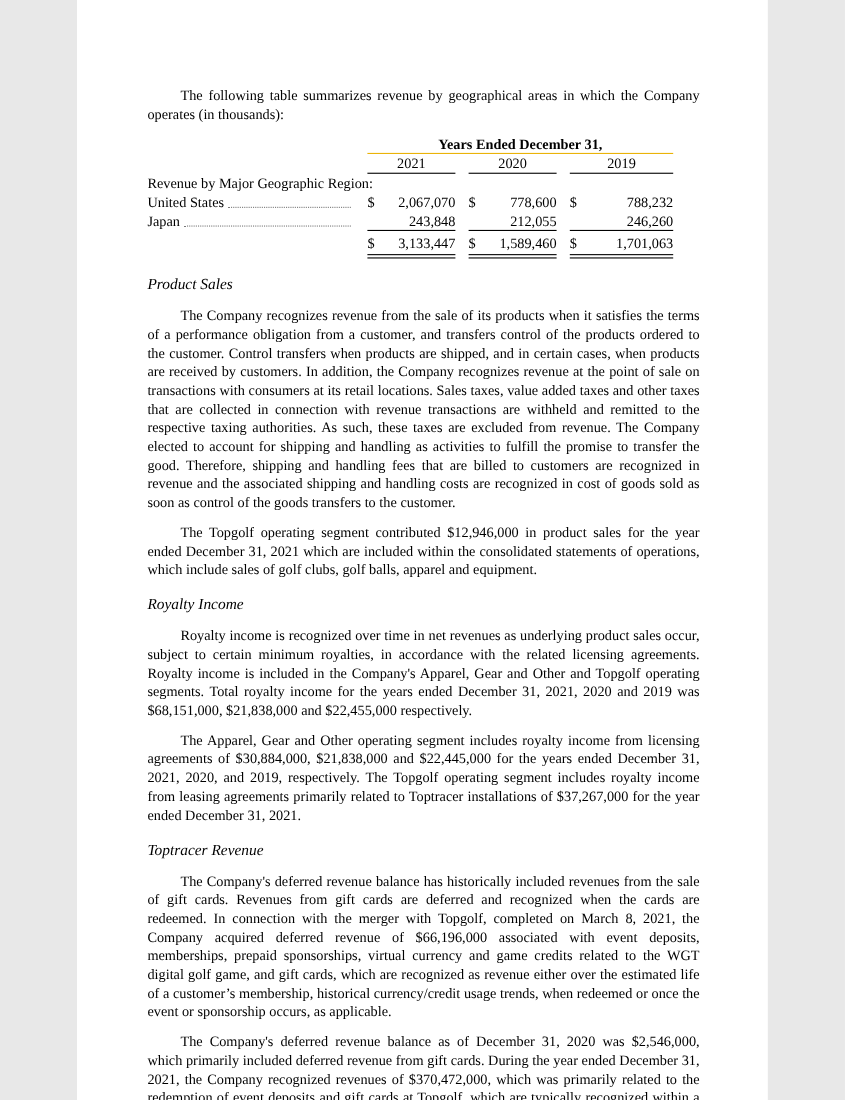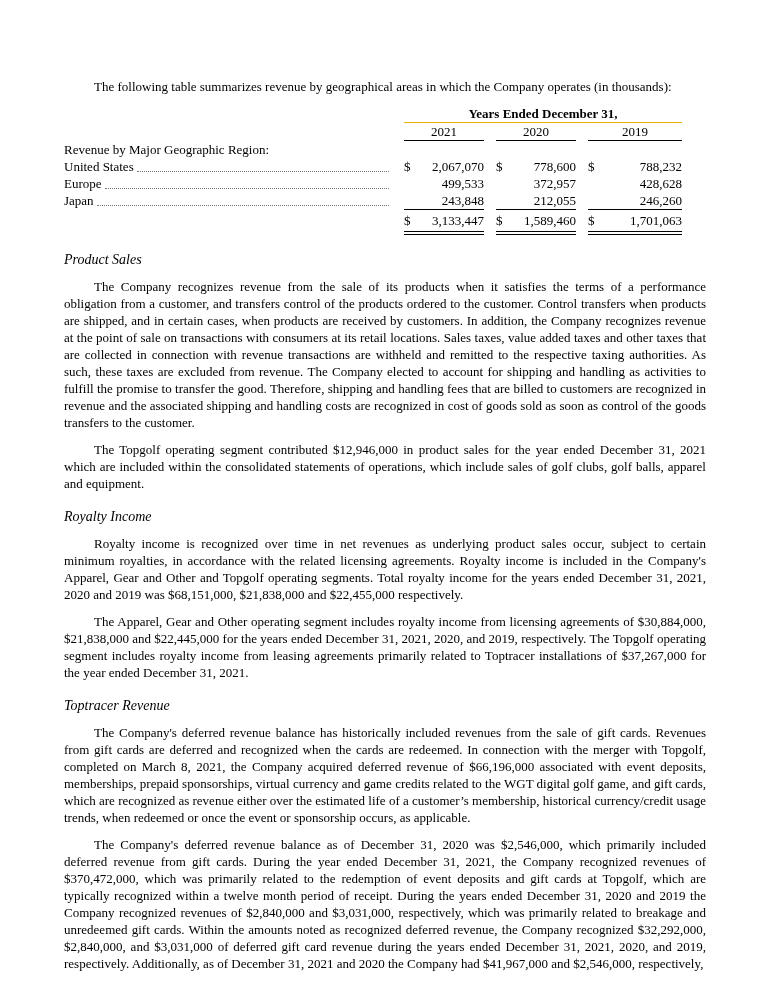--- a/index.html
+++ b/index.html
@@ -1,19 +1,19 @@
 <!DOCTYPE html>
 <html><head>
 <meta charset="utf-8">
 <style>
   * { margin: 0; padding: 0; box-sizing: border-box; }
   html, body { background: #e8e8e8; }
   .doc-page {
     position: relative;
-    width: 768px;
+    width: 628px;
     height: 1000px;
     margin: 0 auto;
     background: #ffffff;
     color: #000;
     font-family: "Liberation Serif", "DejaVu Serif", serif;
     font-size: 13px;
     line-height: 17px;
     padding: 78px 62px 0 64px;
     overflow: hidden;
   }
@@ -135,43 +135,20 @@
             </div>
           </td>
       <td class="grp">
             <div class="val-line">
               <span class="cur">$</span>
               <span class="num">788,232</span>
             </div>
           </td>
     </tr>
 
-    <tr>
-      <td class="lbl">
-        <div class="lbl-flex">
-          <span>Europe</span>
-          <span class="leader"></span>
-        </div>
-      </td>
-      <td class="grp">
-            <div class="val-line">
-              <span class="num">499,533</span>
-            </div>
-          </td>
-      <td class="grp">
-            <div class="val-line">
-              <span class="num">372,957</span>
-            </div>
-          </td>
-      <td class="grp">
-            <div class="val-line">
-              <span class="num">428,628</span>
-            </div>
-          </td>
-    </tr>
 
     <tr>
       <td class="lbl">
         <div class="lbl-flex">
           <span>Japan</span>
           <span class="leader"></span>
         </div>
       </td>
       <td class="grp">
             <div class="val-line">

